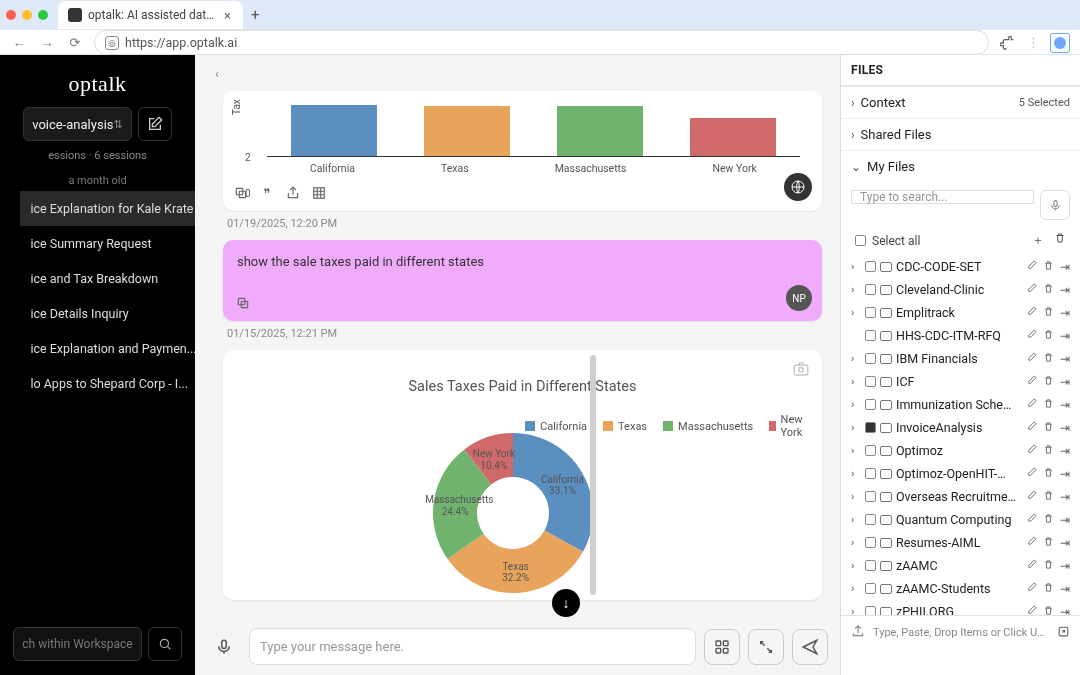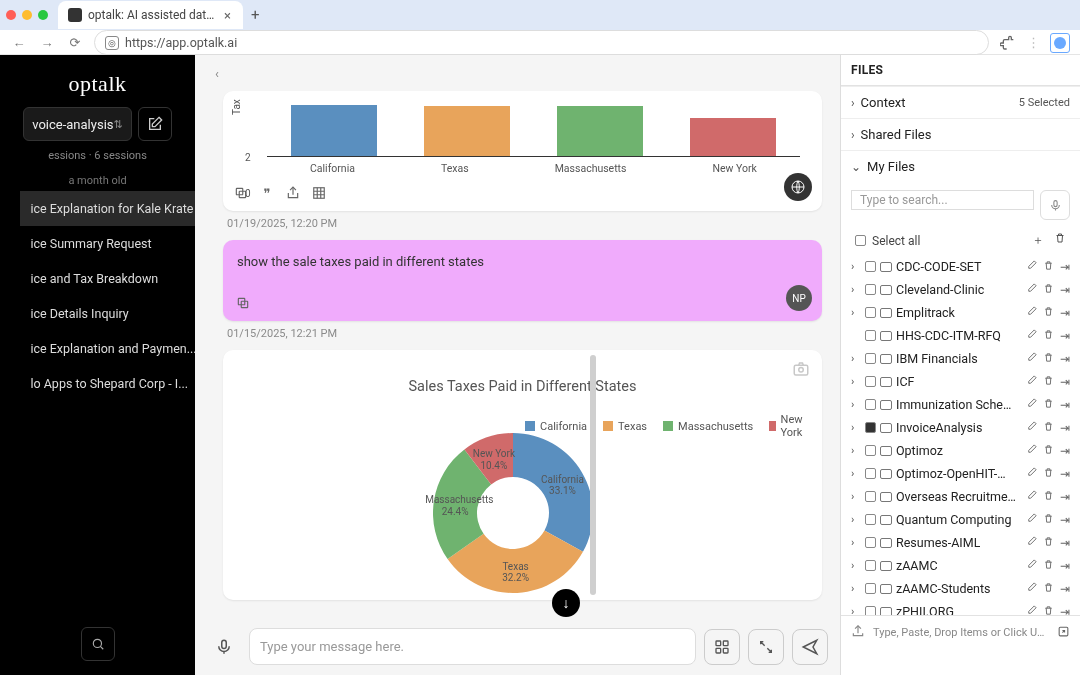--- a/index.html
+++ b/index.html
@@ -84,21 +84,21 @@
   .comp-btn { width:36px;height:36px;border:1px solid #ccc;border-radius:8px;display:flex;align-items:center;justify-content:center;color:#555; }
 
   
   .files { width:240px; border-left:1px solid #ddd; display:flex; flex-direction:column; background:#fff; }
   .files-h { padding:8px 10px; font-weight:700; font-size:12px; letter-spacing:0.3px; border-bottom:1px solid #e2e2e2; }
   .frow { display:flex; align-items:center; justify-content:space-between; padding:8px 10px; font-size:13px; border-top:1px solid #eee; cursor:pointer; }
   .frow .l { display:flex; align-items:center; gap:6px; color:#222; }
   .frow .chev { color:#555; font-size:12px; }
   .frow .sub { font-size:11px; color:#555; }
   .searchrow { display:flex; gap:6px; padding:8px 10px; }
-  .searchbox { flex:1; height:20px; border:1px solid #ddd; border-radius:0; padding:0 8px; font-size:12px; color:#999; display:flex; align-items:center; }
+  .searchbox { flex:1; height:14px; border:1px solid #ddd; border-radius:0; padding:0 8px; font-size:12px; color:#999; display:flex; align-items:center; }
   .micbtn { width:30px; height:30px; border:1px solid #ddd; border-radius:6px; display:flex; align-items:center; justify-content:center; color:#888; }
   .selall { display:flex; align-items:center; justify-content:space-between; padding:4px 14px 6px; font-size:12px; color:#444; }
   .selall .icons { display:flex; gap:10px; color:#555; }
   .tree { overflow-y:auto; max-height:360px; padding:0 4px; }
   .node { display:flex; align-items:center; justify-content:space-between; padding:4px 6px; font-size:12.5px; }
   .node .nl { display:flex; align-items:center; gap:4px; overflow:hidden; }
   .node .nl .chev { width:10px; color:#555; font-size:11px; }
   .node .name { white-space:nowrap; overflow:hidden; text-overflow:ellipsis; max-width:120px; }
   .nico { display:flex; gap:6px; color:#666; font-size:12px; }
   .cb { width:11px;height:11px;border:1px solid #888;border-radius:2px;display:inline-block; }
@@ -184,20 +184,21 @@
         <div class="sess-item">
           <span class="lbl">ice Explanation and Paymen...</span>
           <span class="sess-info">ⓘ</span>
         </div>
         <div class="sess-item">
           <span class="lbl">lo Apps to Shepard Corp - I...</span>
           <span class="sess-info">ⓘ</span>
         </div>
       </div>
     <div class="sb-bottom">
+      <div class="sb-search">ch within Workspace</div>
       <div class="sb-mag">
         <svg width="14" height="14" viewBox="0 0 24 24" fill="none" stroke="#aaa" stroke-width="2">
             <circle cx="11" cy="11" r="7"></circle>
             <path d="M21 21l-5-5"></path>
           </svg>
       </div>
     </div>
   </div>
 
   <div class="center">

